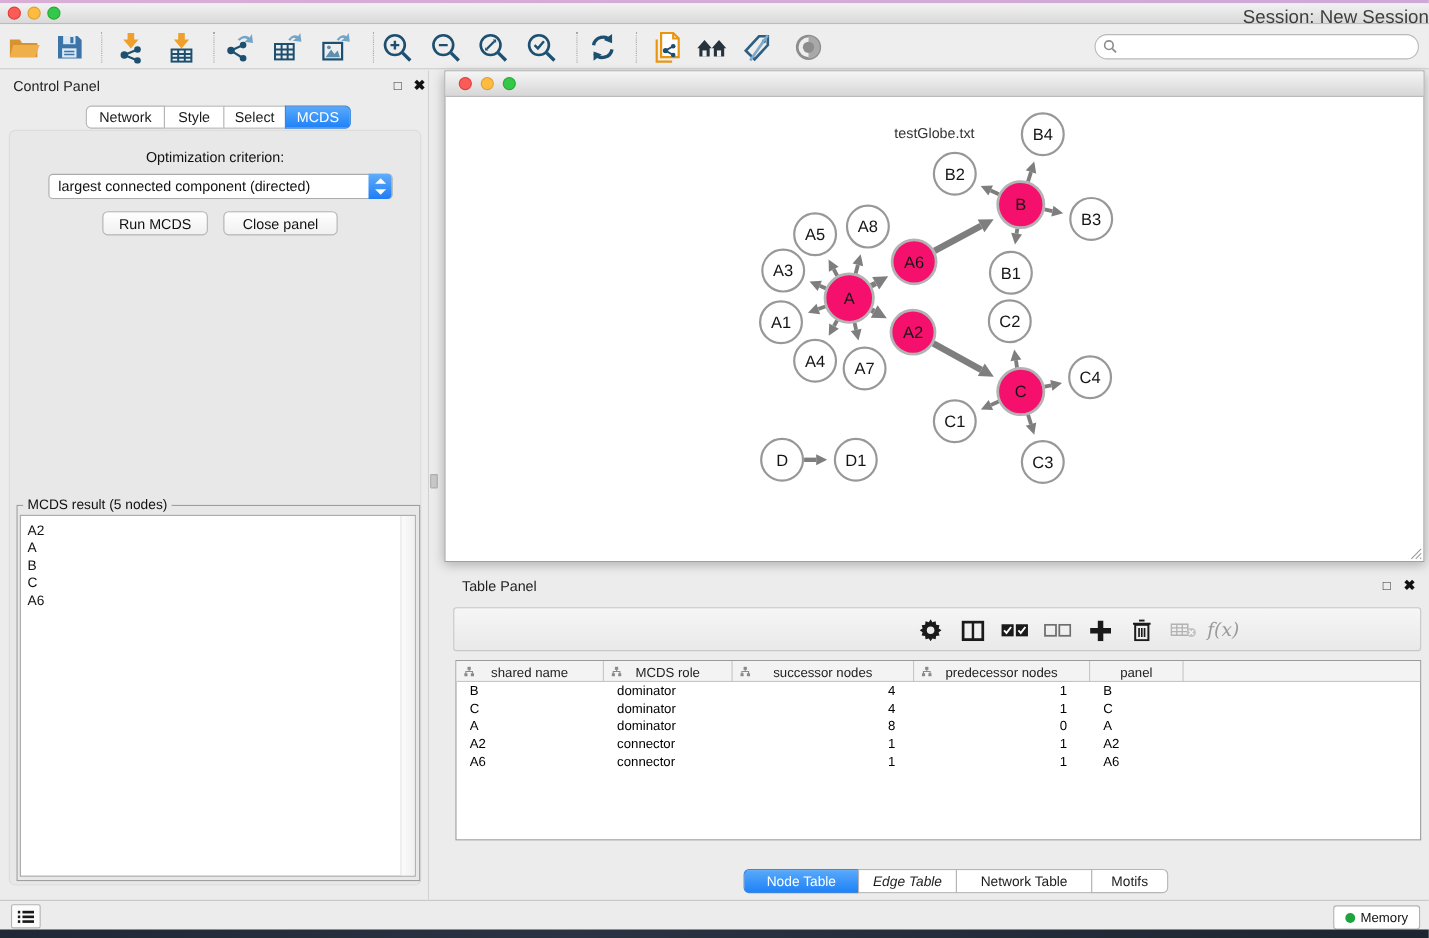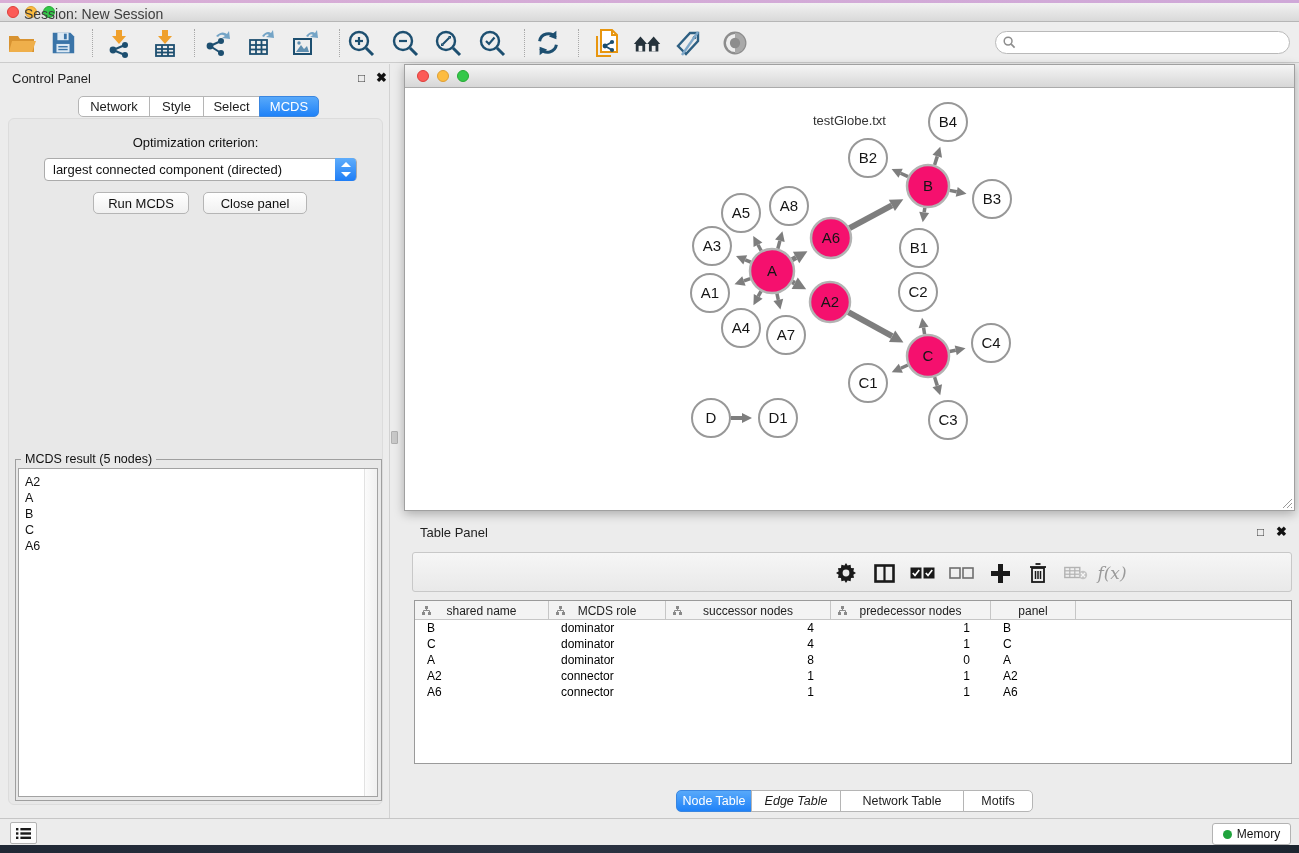--- a/index.html
+++ b/index.html
@@ -9,22 +9,22 @@
 
   
   #top-strip { position:absolute; left:0; top:0; width:1299px; height:3px;
     background:linear-gradient(90deg,#d9aed6,#cfa8d8); }
   #titlebar { position:absolute; left:0; top:3px; width:1299px; height:19px;
     background:linear-gradient(#f2f2f2,#d9d9d9); border-bottom:1px solid #b6b6b6; }
   .tl { position:absolute; width:12px; height:12px; border-radius:50%; top:3px; }
   .tl.red   { background:#fc5b57; border:1px solid #dd3f3b; }
   .tl.yel   { background:#fdbc40; border:1px solid #de9f34; }
   .tl.grn   { background:#34c84a; border:1px solid #26a934; }
-  #titlebar .wtitle { position:absolute; width:100%; text-align:left; top:3px;
-    font-size:14px; color:#3d3d3d;padding-left:24px; }
+  #titlebar .wtitle { position:absolute; width:100%; text-align:right; top:3px;
+    font-size:17px; color:#3d3d3d;padding-left:24px; }
 
   #toolbar { position:absolute; left:0; top:22px; width:1299px; height:41px;
     background:#eeeeee; border-bottom:1px solid #cccccc; }
   .tbtn { position:absolute; top:4px; width:36px; height:34px; display:flex;
     align-items:center; justify-content:center; border-radius:4px; }
   .tsep { position:absolute; top:7px; height:28px; border-left:1px dotted #a8a8a8; }
   #search-box { position:absolute; left:995px; top:9px; width:295px; height:23px;
     background:#ffffff; border:1px solid #b9b9b9; border-radius:12px; display:flex;
     align-items:center; padding-left:7px; }
   #search-box input { border:none; outline:none; flex:1; font-size:12px;
@@ -572,21 +572,21 @@
           <div class="tcell al" style="width: 134px;">A6</div>
           <div class="tcell al" style="width: 117px;">connector</div>
           <div class="tcell ar3" style="width: 165px;">1</div>
           <div class="tcell ar4" style="width: 160px;">1</div>
           <div class="tcell al" style="width: 85px;">A6</div>
         </div>
       </div>
   </div>
 
   <div class="segbar" id="tp-tabs">
-      <div class="seg active" style="width: 76px;">Node Table</div>
+      <div class="seg active" style="width: 105px;">Node Table</div>
       <div class="seg" style="width: 90px; font-style: italic;">Edge Table</div>
       <div class="seg" style="width: 124px;">Network Table</div>
       <div class="seg" style="width: 70px;">Motifs</div>
     </div>
 
   <div id="statusbar">
     <div id="list-btn">
       <svg width="15" height="13" viewBox="0 0 15 13">
         <rect x="0" y="1" width="2.4" height="2.4" fill="#1a1a1a"></rect>
         <rect x="0" y="5.3" width="2.4" height="2.4" fill="#1a1a1a"></rect>

